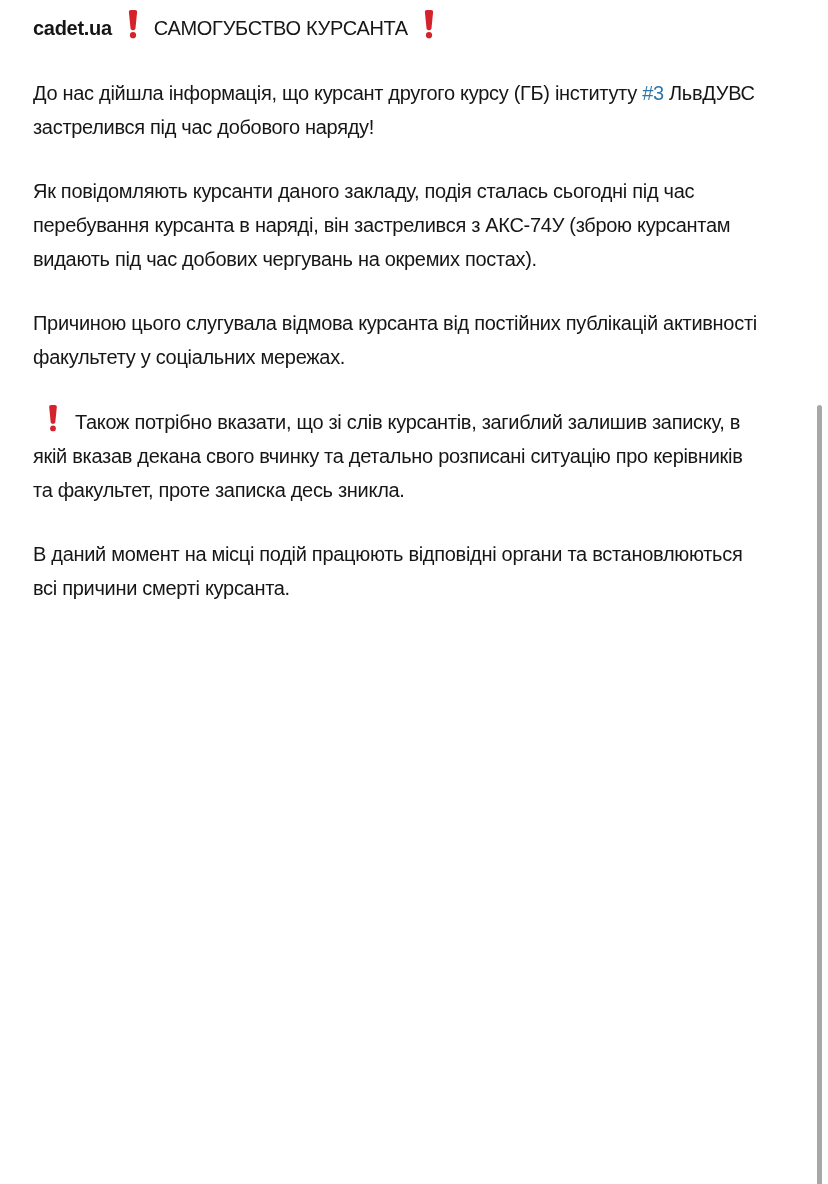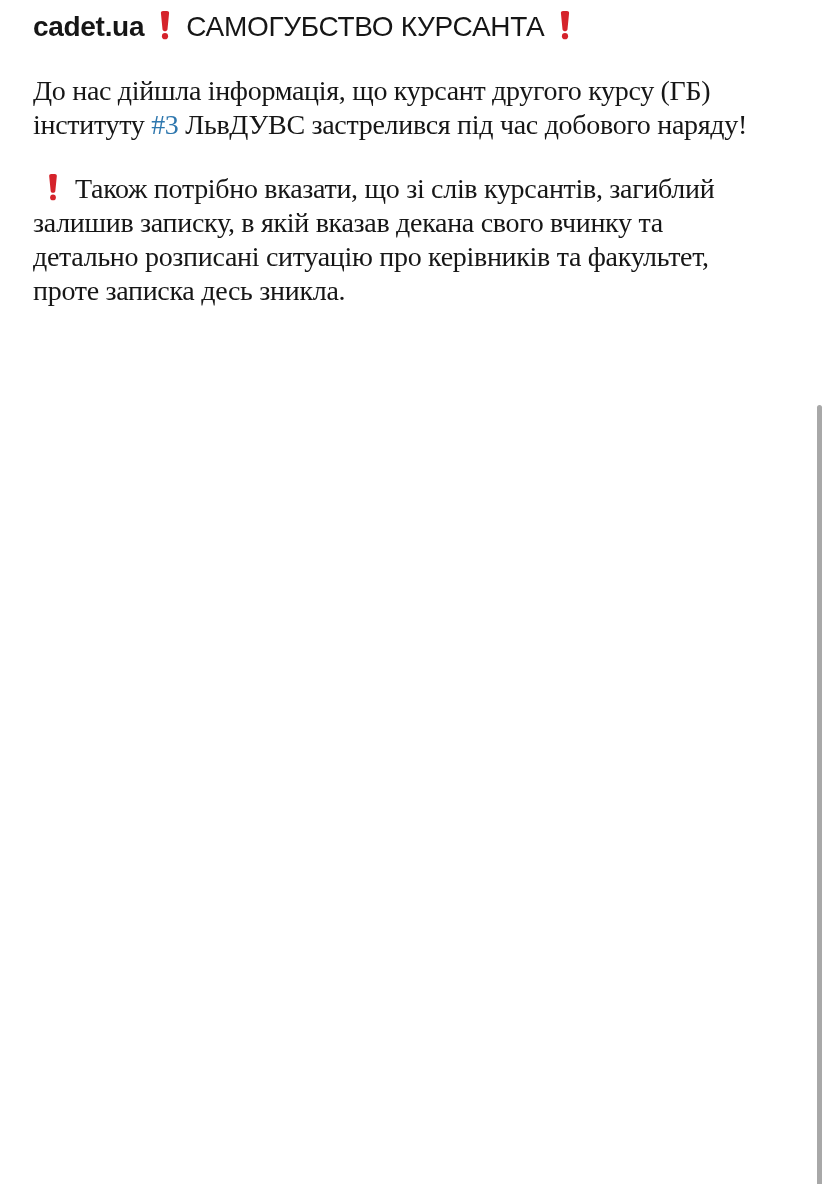--- a/index.html
+++ b/index.html
@@ -12,21 +12,21 @@
   *{margin:0;padding:0;box-sizing:border-box;}
   html,body{width:828px;height:1184px;overflow:hidden;}
   body{
     background:var(--bg);
     font-family:"Liberation Sans","DejaVu Sans",sans-serif;
     color:var(--text-color);
     position:relative;
   }
   .post{
     padding:9px 53px 0 33px;
-    font-size:28px;
+    font-size:20px;
     line-height:34px;
     letter-spacing:-0.3px;
   }
   .header{
     margin-bottom:30px;
     white-space:nowrap;
     line-height:35px;
   }
   .channel-name{
     font-weight:bold;
@@ -42,21 +42,21 @@
     vertical-align:-4px;
     margin:0 6px;
   }
   .excl svg{display:block;width:100%;height:100%;}
   .excl svg path,.excl svg circle{fill:var(--emoji-red);}
   .excl.inline{
     width:28px;height:28px;
     margin:0 8px 0 6px;
     vertical-align:-3px;
   }
-  .para{margin:0 11px 30px 0;font-family:Liberation Serif, serif;}
+  .para{margin:0 11px 30px 0;}
   .link{
     color:var(--link-color);
     cursor:pointer;
     text-decoration:none;
   }
   .scrollbar-thumb{
     position:absolute;
     left:817px;
     top:405px;
     width:5px;
@@ -75,26 +75,29 @@
           <path d="M10.9 3.1 C10.8 1.9 11.8 1 13 1 h4 c1.2 0 2.2 .9 2.1 2.1 l-1.6 16.2 c-.1 1.1-1 1.9-2.1 1.9 h-.8 c-1.1 0-2-.8-2.1-1.9 Z"></path>
           <circle cx="15" cy="26.2" r="3.1"></circle>
         </svg></span><span class="post-title">САМОГУБСТВО КУРСАНТА</span><span class="excl"><svg viewBox="0 0 30 30">
           <path d="M10.9 3.1 C10.8 1.9 11.8 1 13 1 h4 c1.2 0 2.2 .9 2.1 2.1 l-1.6 16.2 c-.1 1.1-1 1.9-2.1 1.9 h-.8 c-1.1 0-2-.8-2.1-1.9 Z"></path>
           <circle cx="15" cy="26.2" r="3.1"></circle>
         </svg></span>
   </div>
 
   <p class="para"><span>До нас дійшла інформація, що курсант другого курсу (ГБ) інституту </span><span class="link">#3</span><span> ЛьвДУВС застрелився під час добового наряду!</span></p>
 
+  <p class="para"><span>Як повідомляють курсанти даного закладу, подія сталась сьогодні під час перебування курсанта в наряді, він застрелився з АКС-74У (зброю курсантам видають під час добових чергувань на окремих постах).</span></p>
 
   <div class="para">
+    <div>Причиною цього слугувала відмова курсанта від постійних публікацій активності факультету у соціальних мережах.</div>
   </div>
 
   <p class="para"><span class="excl inline"><svg viewBox="0 0 30 30">
           <path d="M10.9 3.1 C10.8 1.9 11.8 1 13 1 h4 c1.2 0 2.2 .9 2.1 2.1 l-1.6 16.2 c-.1 1.1-1 1.9-2.1 1.9 h-.8 c-1.1 0-2-.8-2.1-1.9 Z"></path>
           <circle cx="15" cy="26.2" r="3.1"></circle>
         </svg></span><span>Також потрібно вказати, що зі слів курсантів, загиблий залишив записку, в якій вказав декана свого вчинку та детально розписані ситуацію про керівників та факультет, проте записка десь зникла.</span></p>
 
+  <p class="para"><span>В даний момент на місці подій працюють відповідні органи та встановлюються всі причини смерті курсанта.</span></p>
 
 
 </div>
 
 <div class="scrollbar-thumb"></div>
 
 </body></html>

